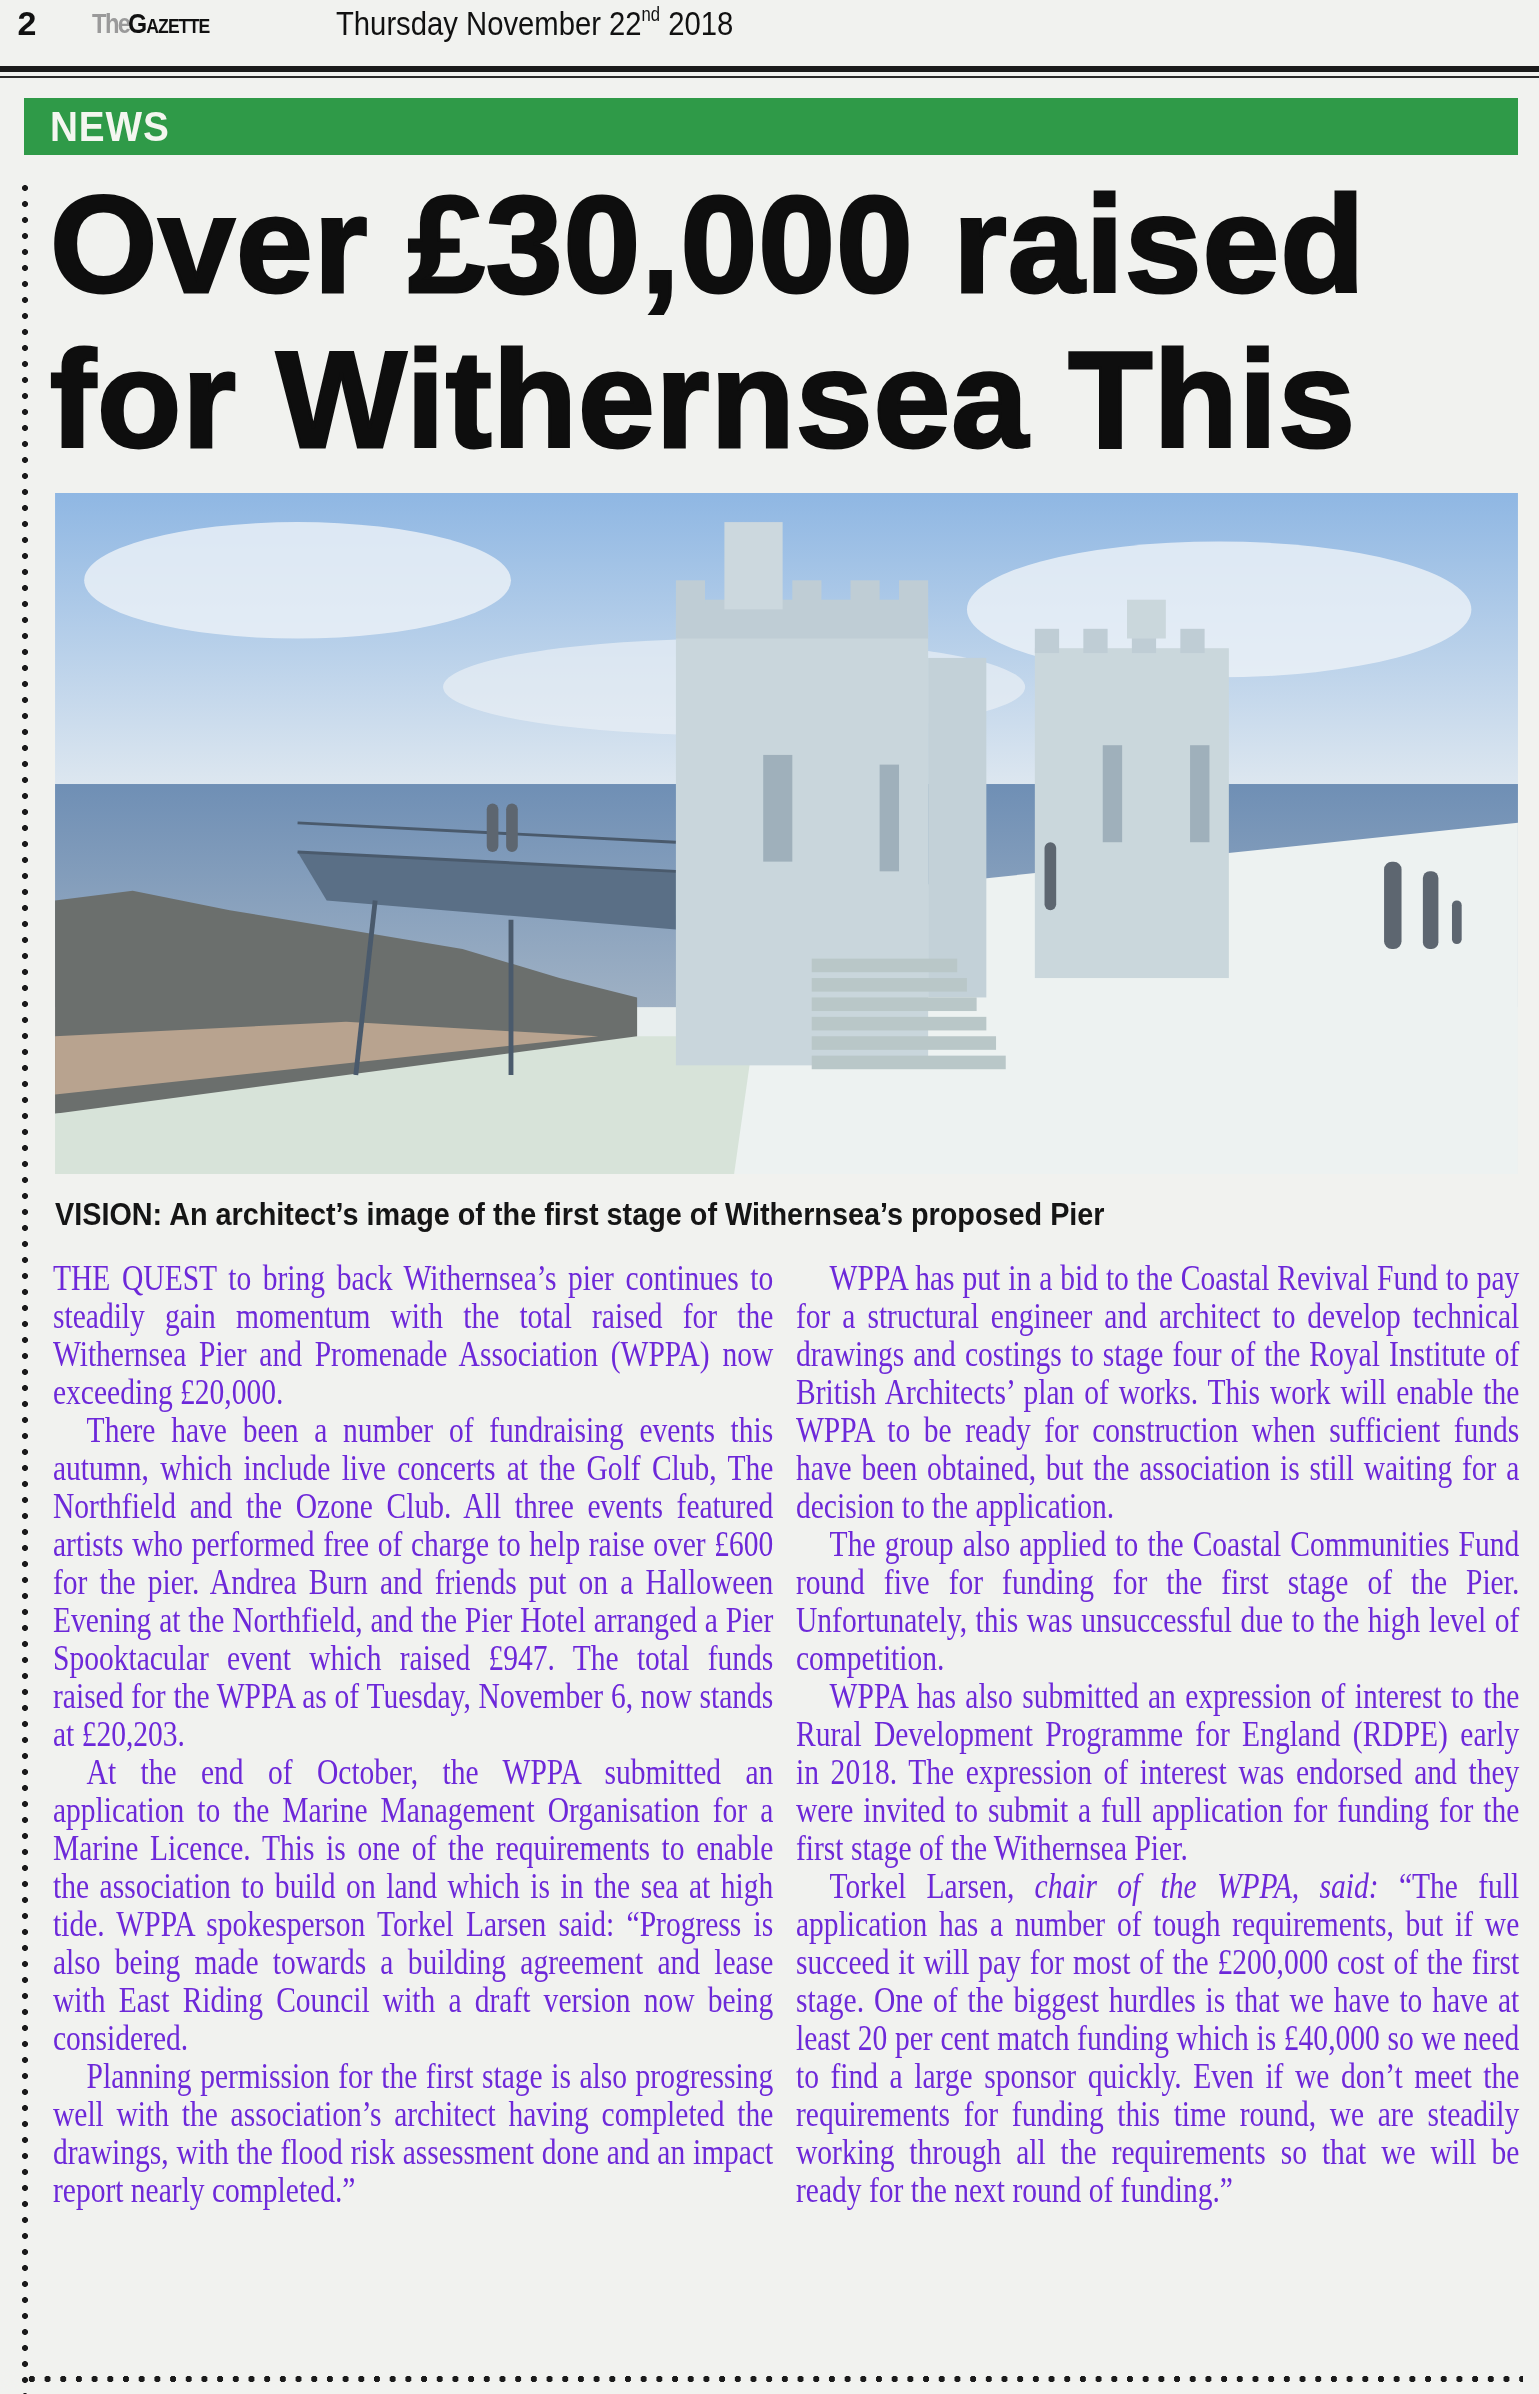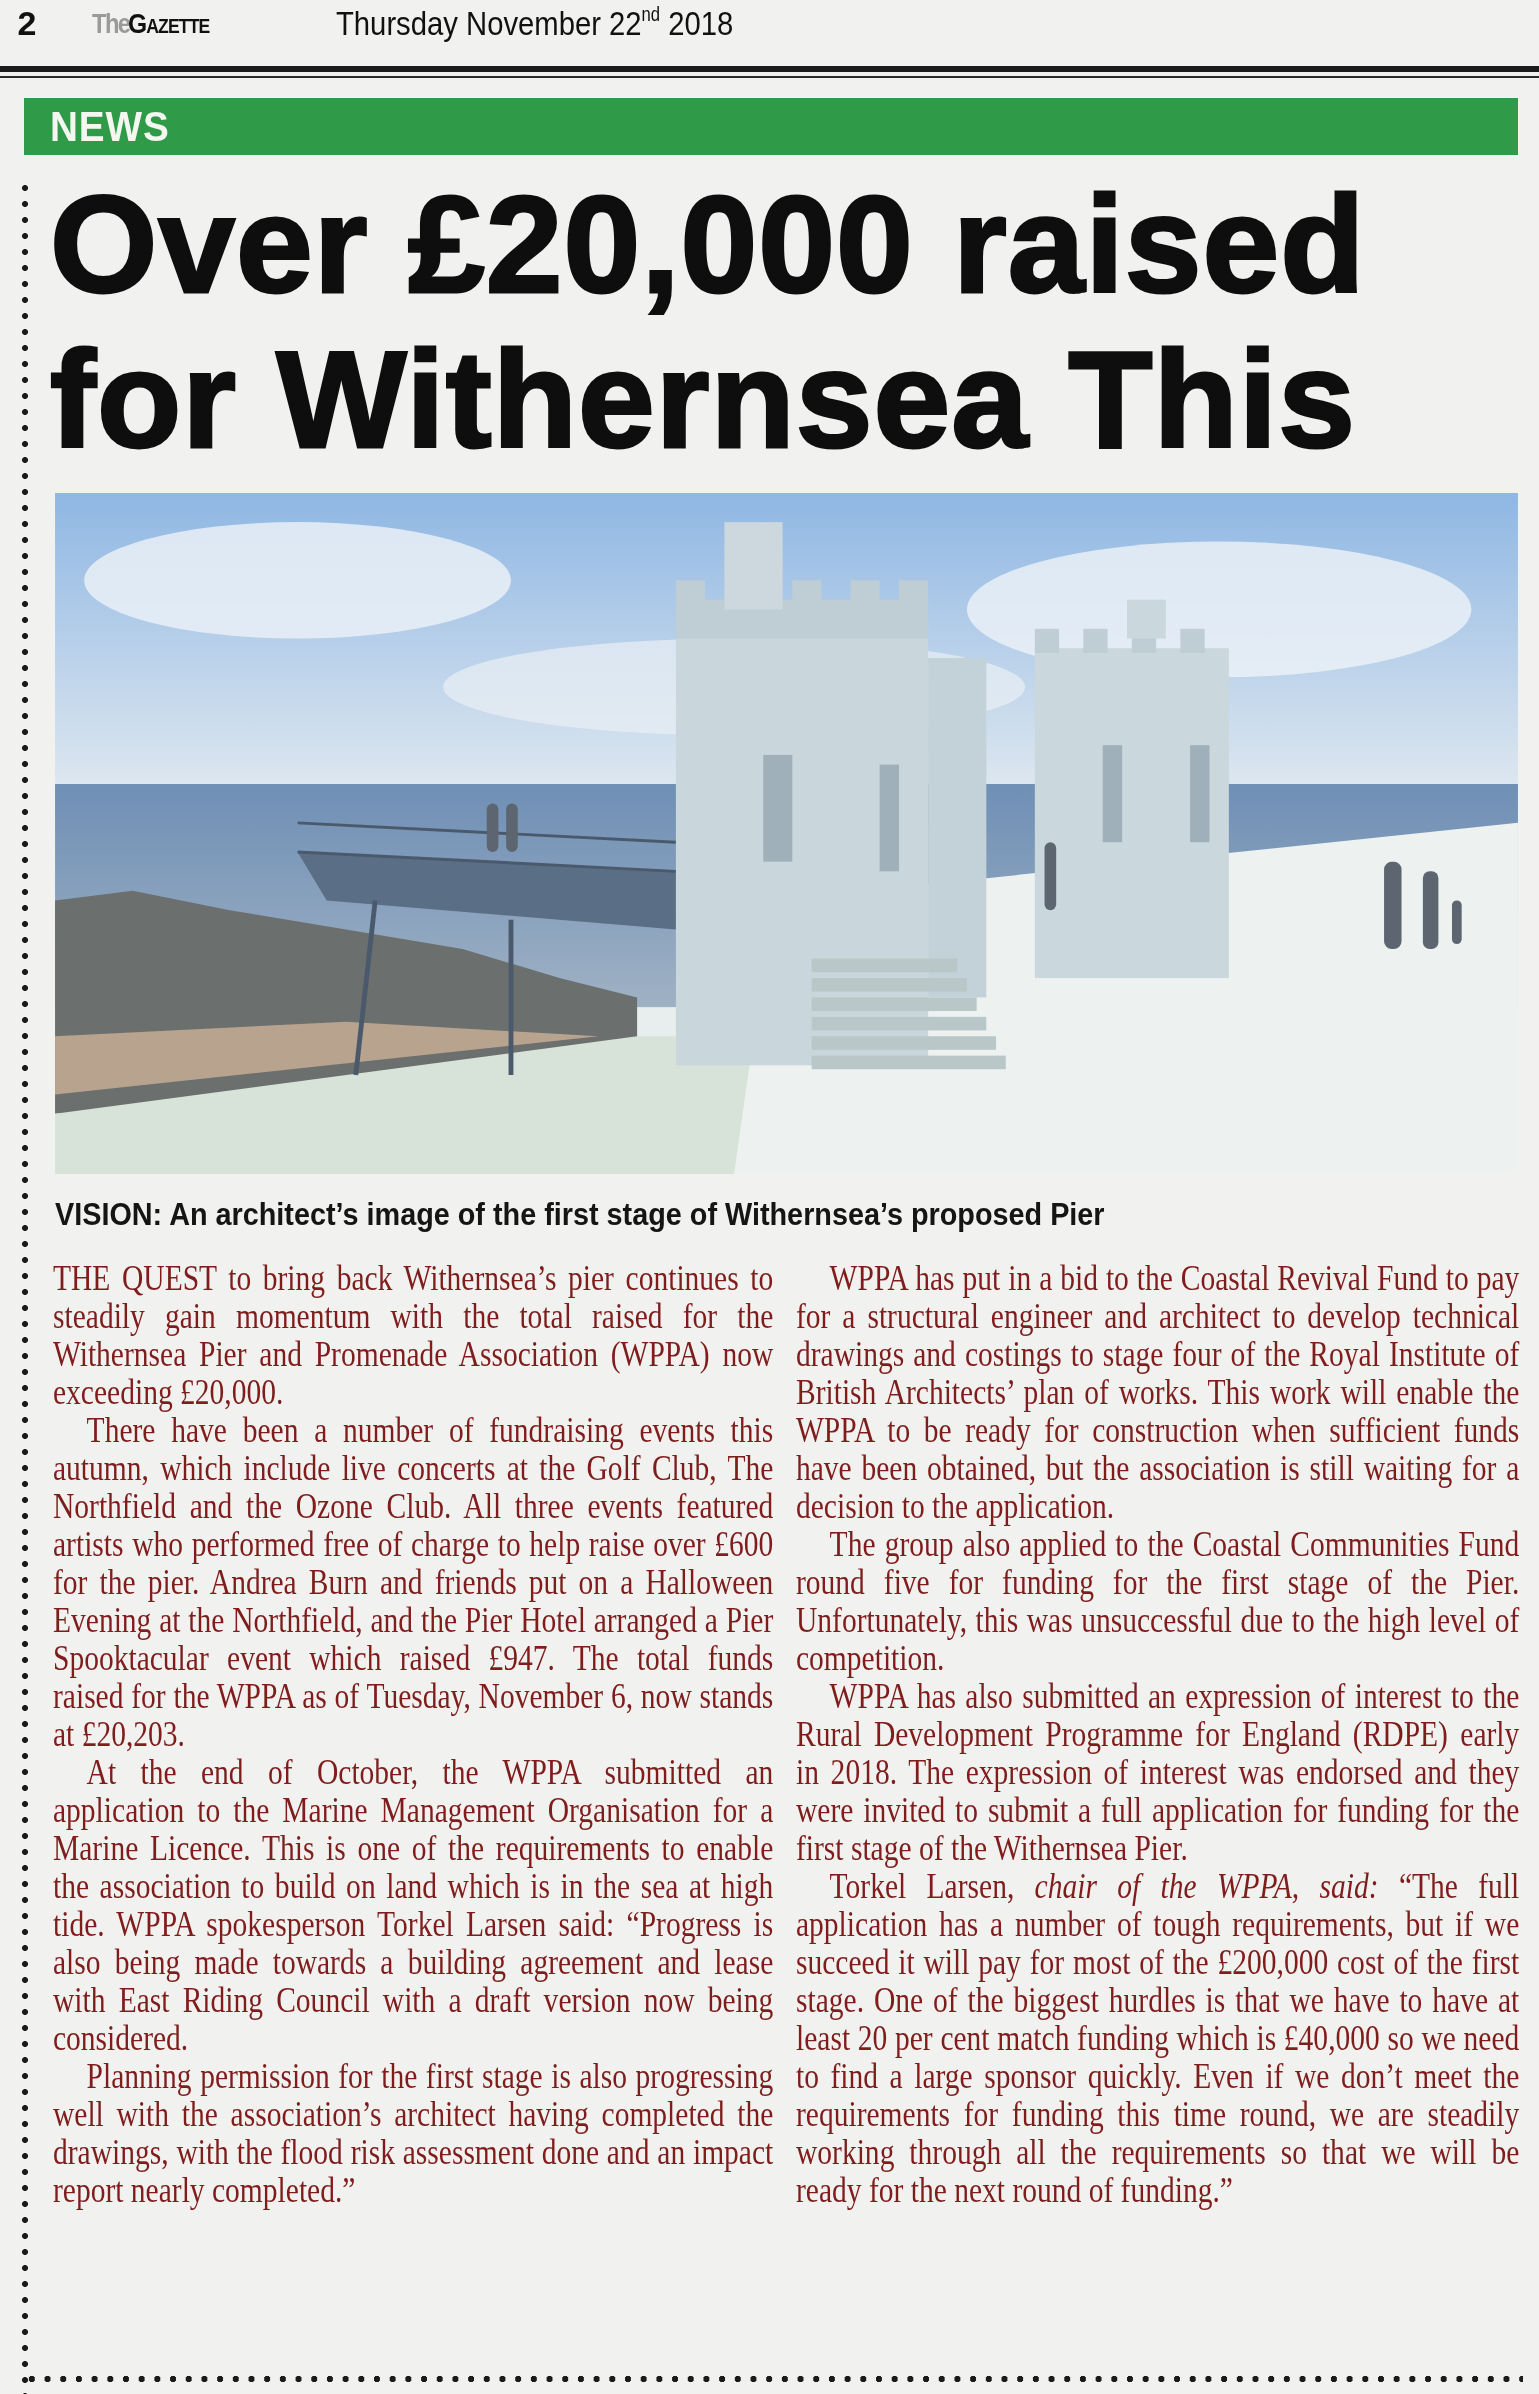--- a/index.html
+++ b/index.html
@@ -36,21 +36,21 @@
   .headline { left:50px; top:167px; width:1475px; font-family:"Liberation Sans", sans-serif; font-weight:bold; font-size:138px; line-height:155px; color:#0e0e0e; letter-spacing:1px; }
   .headline .hl-line { display:block; white-space:nowrap; -webkit-text-stroke:2.9px #0e0e0e; }
 
   
   .photo { left:55px; top:493px; width:1463px; height:681px; overflow:hidden; background:#e8eeee; }
   .photo svg { display:block; }
 
   .caption { left:55px; top:1195px; font-family:"Liberation Sans", sans-serif; font-weight:bold; font-size:32px; line-height:39px; color:#151515; white-space:nowrap; transform:scaleX(.9); transform-origin:left; }
 
   
-  .col { top:1259px; font-size:36px; line-height:38px; color:#7f1d1d; text-align:justify; }
+  .col { top:1259px; font-size:36px; line-height:38px; color:#6d28d9; text-align:justify; }
   .col-left { left:53px; width:720px; }
   .col-right { left:796px; width:723px; }
   .col p { margin:0; text-indent:0; hyphens:none; }
   .col p.indent { text-indent:41px; }
   .col .inner { transform:scaleX(.82); transform-origin:left top; width:122%; }
   .it { font-style:italic; }
 </style>
 </head>
 <body>
 
@@ -63,21 +63,21 @@
 <div class="abs rule-thick"></div>
 <div class="abs rule-thin"></div>
 
 <div class="abs section-bar"></div>
 <div class="abs section-label">NEWS</div>
 
 <div class="abs dots-v"></div>
 <div class="abs dots-h"></div>
 
 <h1 class="abs headline" style="margin:0;">
-  <span class="hl-line">Over £20,000 raised</span>
+  <span class="hl-line">Over £30,000 raised</span>
   <span class="hl-line">for Withernsea This</span>
 </h1>
 
 <div class="abs photo">
   <svg width="1463" height="681" viewBox="0 0 1508 702">
     <defs>
       <linearGradient id="sky" x1="0" y1="0" x2="0" y2="1">
         <stop offset="0" stop-color="#8fb7e3"></stop>
         <stop offset="1" stop-color="#dfe8f0"></stop>
       </linearGradient>

